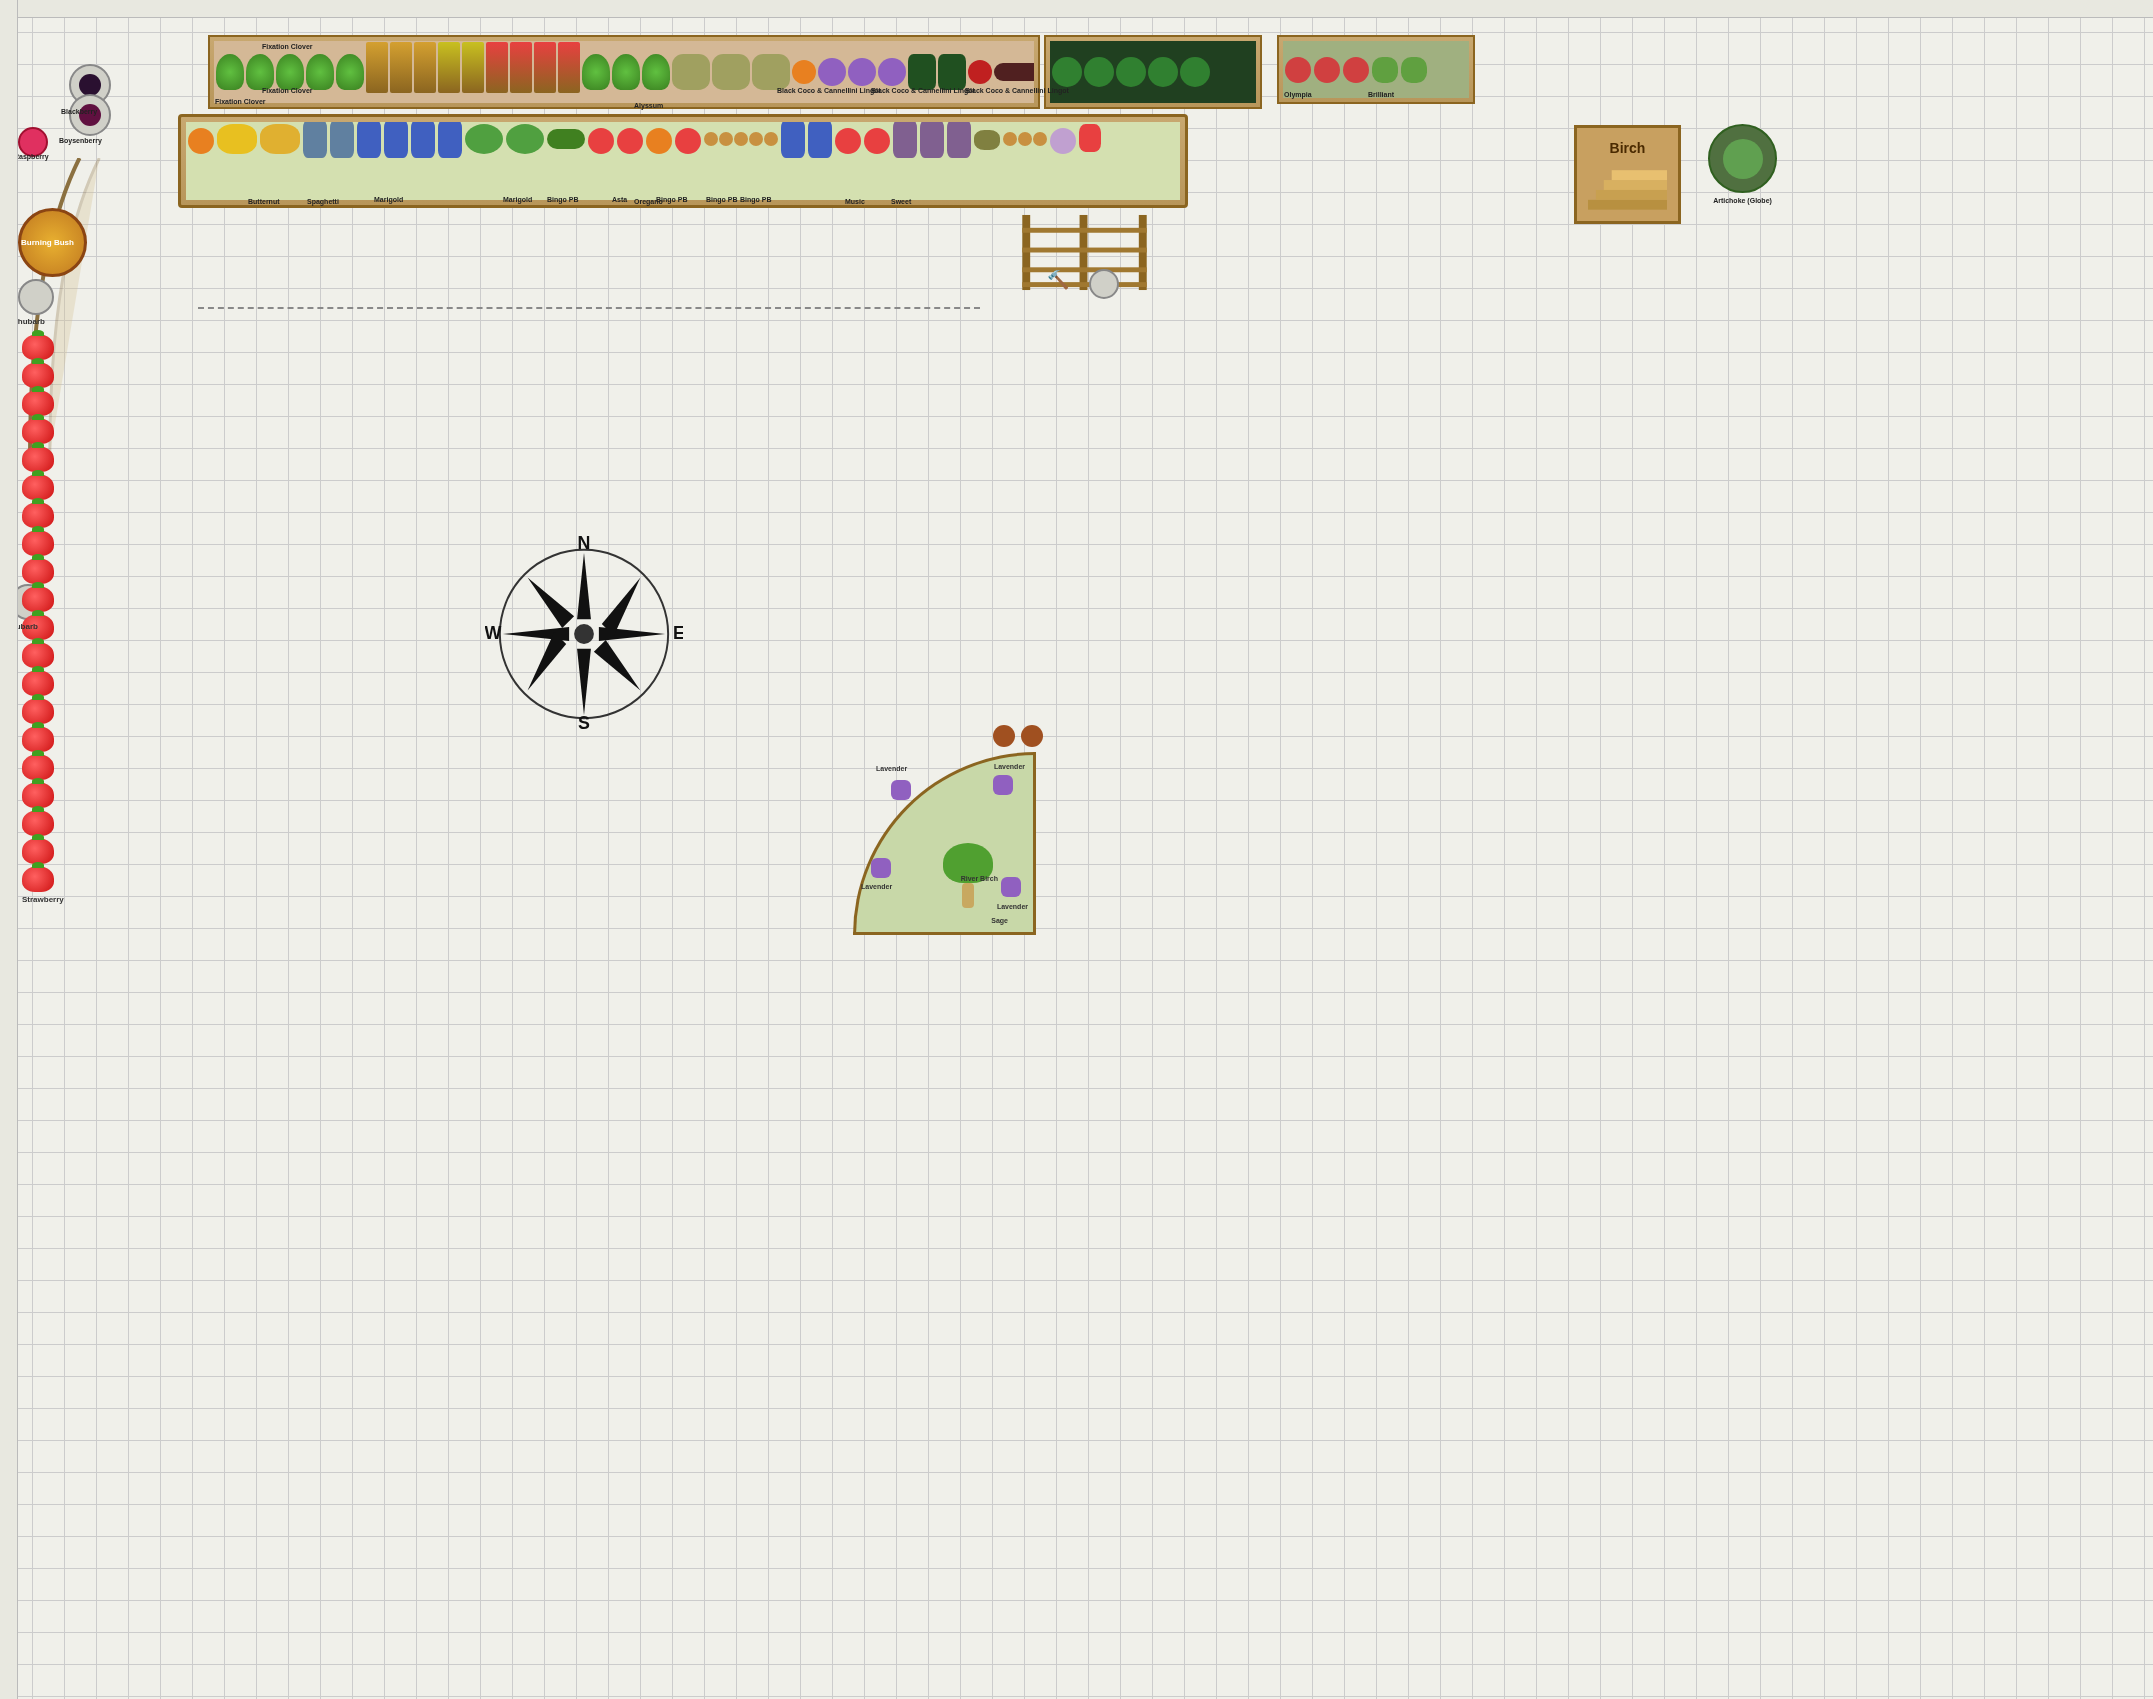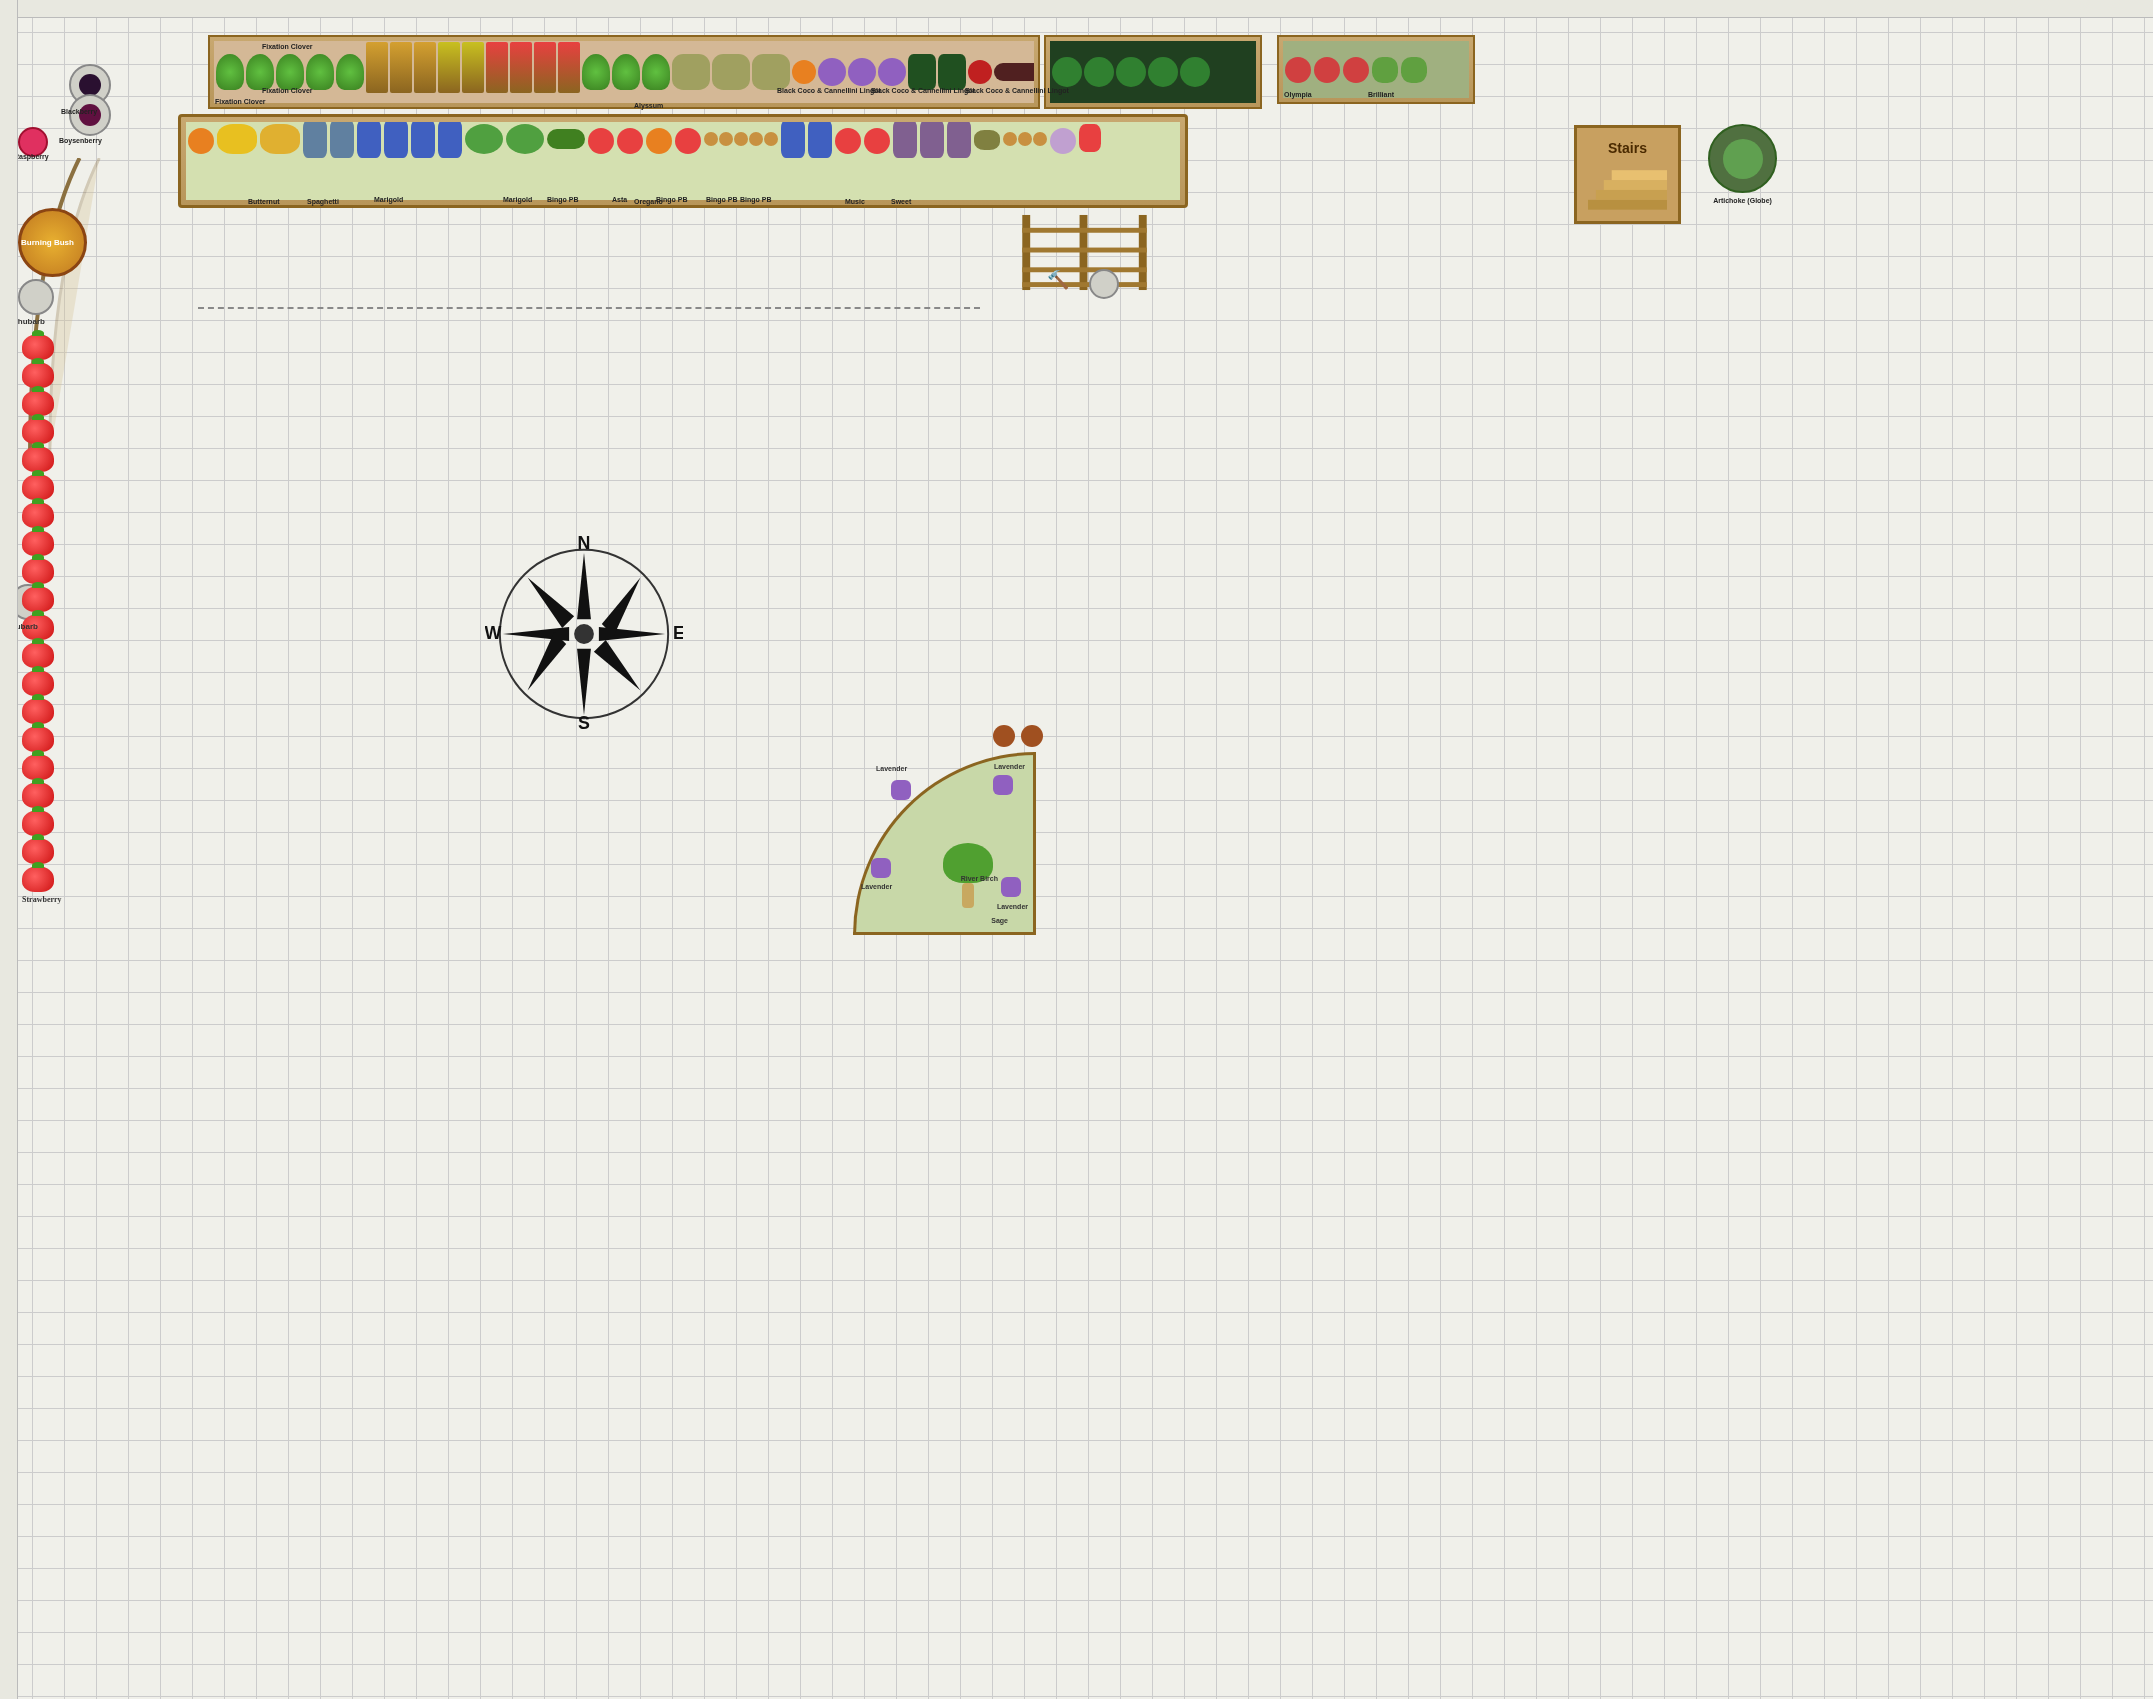--- a/index.html
+++ b/index.html
@@ -496,21 +496,21 @@
       <div style="width:26px;height:26px;background:#d04040;border-radius:50%;"></div>
       <div style="width:26px;height:26px;background:#d04040;border-radius:50%;"></div>
       <div style="width:26px;height:26px;background:#60a040;border-radius:40%;"></div>
       <div style="width:26px;height:26px;background:#60a040;border-radius:40%;"></div>
     </div>
     <span class="plant-label" style="top:54px;left:5px;">Olympia</span>
     <span class="plant-label" style="top:54px;left:89px;">Brilliant</span>
   </div>
 
   <div class="stairs-block">
-    <div class="stairs-label">Stairs</div>
+    <div class="stairs-label">Birch</div>
 
     <svg width="79" height="50" viewBox="0 0 80 50" style="margin-top:4px;">
       <rect x="0" y="40" width="80" height="10" fill="#b89040"></rect>
       <rect x="8" y="30" width="72" height="10" fill="#c8a050"></rect>
       <rect x="16" y="20" width="64" height="10" fill="#d8b060"></rect>
       <rect x="24" y="10" width="56" height="10" fill="#e8c070"></rect>
     </svg>
   </div>
 
   <div class="burning-bush">
@@ -532,21 +532,21 @@
 
   <div style="position:absolute;top:279px;left:18px;width:36px;height:36px;border-radius:50%;background:#d0d0c8;border:2px solid #888;z-index:4;"></div>
   <span class="rhubarb-label" style="top:317px;left:12px;z-index:6;">Rhubarb</span>
 
   <div style="position:absolute;top:584px;left:10px;width:36px;height:36px;border-radius:50%;background:#d0d0c8;border:2px solid #888;z-index:4;"></div>
   <span class="rhubarb-label" style="top:622px;left:5px;z-index:6;">Rhubarb</span>
 
   <div class="strawberry-col">
   </div>
 
-  <div id="strawberry-container" style="position:absolute;left:22px;top:332px;width:36px;z-index:4;font-family:Liberation Serif, serif;">
+  <div id="strawberry-container" style="position:absolute;left:22px;top:332px;width:36px;z-index:4;">
       <div style="width: 32px; height: 26px; background: radial-gradient(circle at 40% 40%, rgb(255, 96, 96), rgb(204, 16, 16)); border-radius: 50% 50% 40% 40%; margin: 2px 0px; position: relative;">
         <div style="position: absolute; top: -4px; left: 10px; width: 12px; height: 6px; background: rgb(64, 160, 32); border-radius: 50% 50% 0px 0px;"></div>
       </div>
       <div style="width: 32px; height: 26px; background: radial-gradient(circle at 40% 40%, rgb(255, 96, 96), rgb(204, 16, 16)); border-radius: 50% 50% 40% 40%; margin: 2px 0px; position: relative;">
         <div style="position: absolute; top: -4px; left: 10px; width: 12px; height: 6px; background: rgb(64, 160, 32); border-radius: 50% 50% 0px 0px;"></div>
       </div>
       <div style="width: 32px; height: 26px; background: radial-gradient(circle at 40% 40%, rgb(255, 96, 96), rgb(204, 16, 16)); border-radius: 50% 50% 40% 40%; margin: 2px 0px; position: relative;">
         <div style="position: absolute; top: -4px; left: 10px; width: 12px; height: 6px; background: rgb(64, 160, 32); border-radius: 50% 50% 0px 0px;"></div>
       </div>
       <div style="width: 32px; height: 26px; background: radial-gradient(circle at 40% 40%, rgb(255, 96, 96), rgb(204, 16, 16)); border-radius: 50% 50% 40% 40%; margin: 2px 0px; position: relative;">

